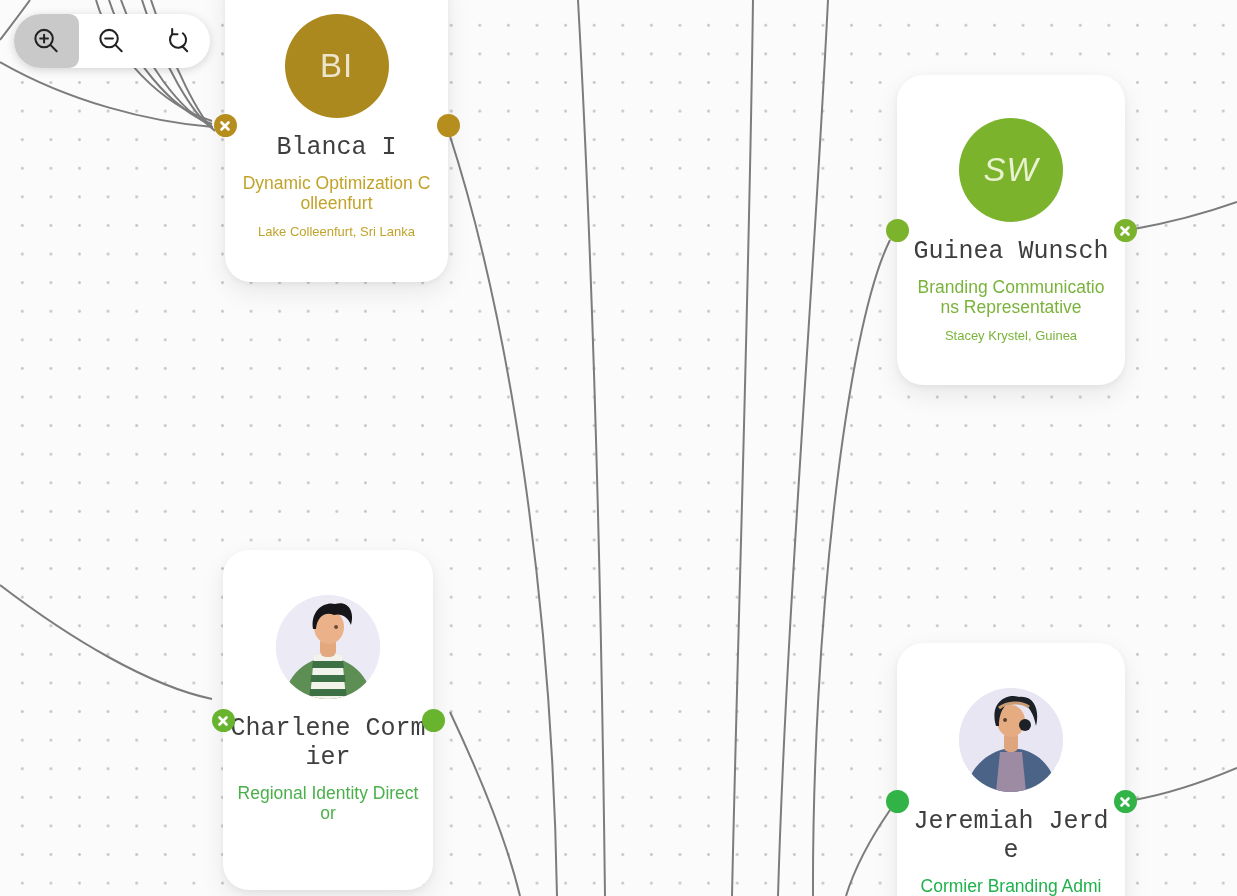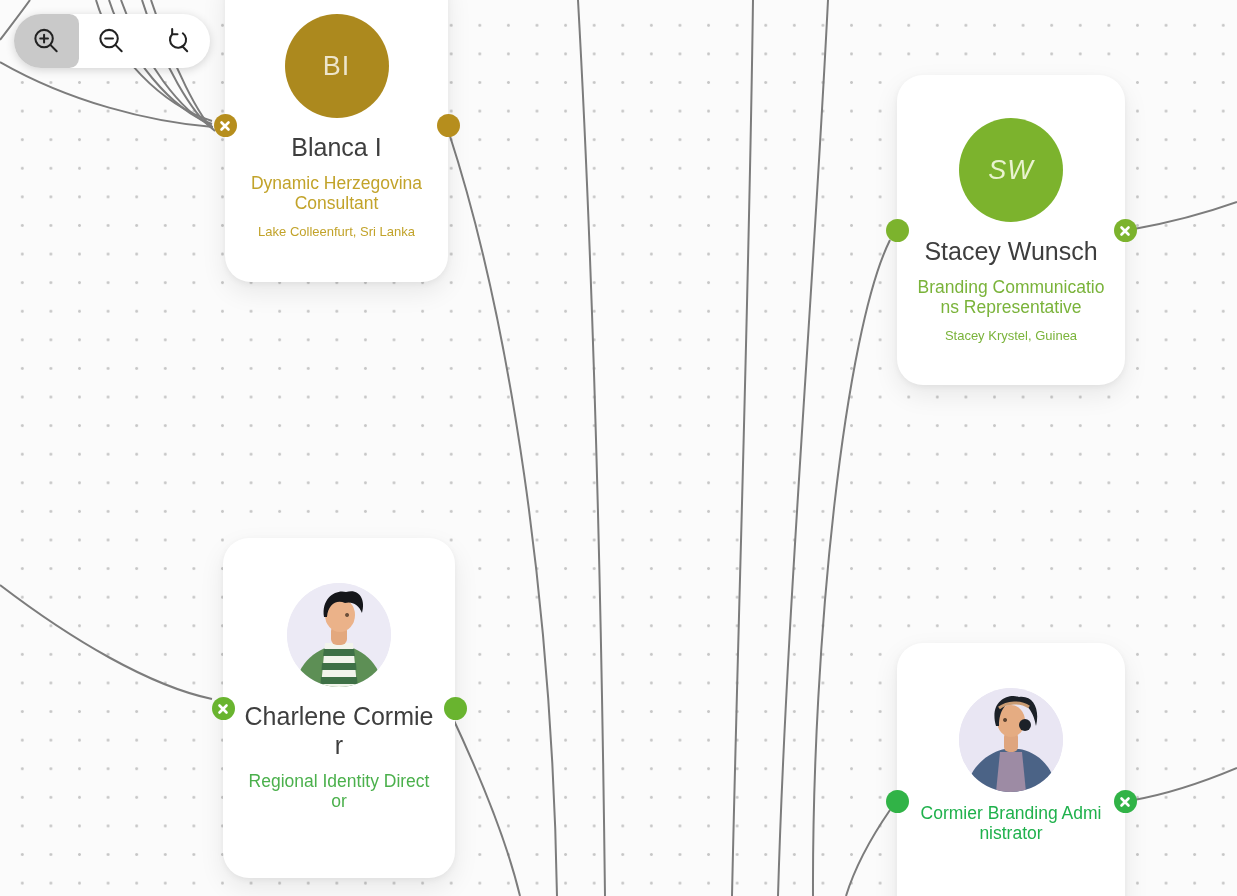--- a/index.html
+++ b/index.html
@@ -27,36 +27,36 @@
   .tbtn.active{background:#C9C9C9;border-radius:28px 10px 10px 28px;}
   .tbtn svg{width:31px;height:31px;stroke:#222;stroke-width:2.1;fill:none;stroke-linecap:round;stroke-linejoin:round;}
   
   .card{
     position:absolute;z-index:2;background:#fff;border-radius:26px;
     box-shadow:0 10px 26px rgba(0,0,0,.08),0 2px 6px rgba(0,0,0,.05);
     text-align:center;cursor:pointer;
   }
   .c-blanca  {left:225px;top:-32px;width:223px;height:314px;}
   .c-stacey  {left:897px;top:75px; width:228px;height:310px;}
-  .c-charlene{left:223px;top:538px;width:232px;height:340px;}
+  .c-charlene{left:223px;top:550px;width:210px;height:340px;}
   .c-jeremiah{left:897px;top:643px;width:228px;height:312px;}
   .avatar{
     width:104px;height:104px;border-radius:50%;margin:0 auto;
     display:flex;align-items:center;justify-content:center;
-    font-size:27px;letter-spacing:1px;
+    font-size:33px;letter-spacing:1px;
     background:var(--avatar-bg,#EDEAF5);color:var(--initials,#fff);
     overflow:hidden;
     text-align:right;
   }
   .avatar svg{width:104px;height:104px;display:block;}
   .c-blanca  .avatar{margin-top:46px;}
   .c-stacey  .avatar{margin-top:43px;font-style:italic;}
   .c-charlene .avatar{margin-top:45px;}
   .c-jeremiah .avatar{margin-top:45px;}
-  .pname{margin:15px auto 0;width:196px;font-size:25px;line-height:29px;color:#3E3E3E;word-break:break-all;}
+  .pname{margin:15px auto 0;width:196px;font-size:25px;line-height:29px;color:#3E3E3E;word-break:break-all;font-family:Liberation Mono, monospace;}
   .ptitle{margin:12px auto 0;width:188px;font-size:17.5px;line-height:19.5px;color:var(--accent);word-break:break-all;}
   .ploc{margin:9px auto 0;width:188px;font-size:13px;line-height:19.5px;color:var(--accent);word-break:break-all;}
   
   .dot{
     position:absolute;width:23px;height:23px;border-radius:50%;z-index:4;
     background:var(--dot);display:flex;align-items:center;justify-content:center;cursor:pointer;
   }
   .dot.l{left:-11.5px;} .dot.r{right:-11.5px;}
   .c-blanca .dot{top:146px;} .c-stacey .dot{top:144px;}
   .c-charlene .dot{top:159px;} .c-jeremiah .dot{top:147px;}
@@ -110,35 +110,35 @@
         <line x1="21" y1="21" x2="26" y2="26"></line>
       </svg>
     </button>
   </div>
 
   <div class="card c-blanca" style="--accent: #C2A32A; --avatar-bg: #AC891E; --initials: #EDE5CB; --dot: #B68E1D;">
     <div class="avatar">
       <span>BI</span>
     </div>
     <div class="pname">Blanca I</div>
-    <div class="ptitle">Dynamic Herzegovina Consultant</div>
+    <div class="ptitle">Dynamic Optimization Colleenfurt</div>
     <div class="ploc">Lake Colleenfurt, Sri Lanka</div>
     <div class="dot l">
       <svg viewBox="0 0 12 12">
           <path d="M2.5,2.5 L9.5,9.5 M9.5,2.5 L2.5,9.5" stroke="#fff" stroke-width="2.6" stroke-linecap="round"></path>
         </svg>
     </div>
     <div class="dot r"></div>
   </div>
 
   <div class="card c-stacey" style="--accent: #7AB33A; --avatar-bg: #7CB32D; --initials: #E9F3CF; --dot: #7CB32D;">
     <div class="avatar">
       <span>SW</span>
     </div>
-    <div class="pname">Stacey Wunsch</div>
+    <div class="pname">Guinea Wunsch</div>
     <div class="ptitle">Branding Communications Representative</div>
     <div class="ploc">Stacey Krystel, Guinea</div>
     <div class="dot l"></div>
     <div class="dot r">
       <svg viewBox="0 0 12 12">
           <path d="M2.5,2.5 L9.5,9.5 M9.5,2.5 L2.5,9.5" stroke="#fff" stroke-width="2.6" stroke-linecap="round"></path>
         </svg>
     </div>
   </div>
 
@@ -172,20 +172,21 @@
         <path d="M6,104 C12,74 34,63 46,61 L60,61 C74,63 94,74 98,104 Z" fill="#4B6386"></path>
         <path d="M41,64 L63,64 L67,104 L37,104 Z" fill="#9D8BA4"></path>
         <rect x="45" y="44" width="14" height="20" rx="5" fill="#DFA57E"></rect>
         <ellipse cx="52" cy="33" rx="14" ry="16" fill="#E5AC82"></ellipse>
         <path d="M37,38 C30,14 48,5 60,9 C75,7 81,22 77,38 C75,26 69,15 60,15 C51,11 40,18 40,38 Z" fill="#1C2128"></path>
         <circle cx="66" cy="37" r="6" fill="#1C2128"></circle>
         <path d="M40,20 C48,14 62,13 70,19" stroke="#C99B72" stroke-width="3" fill="none"></path>
         <path d="M46,30 a2,2 0 1 0 0.1,0" fill="#5d4431"></path>
       </svg>
     </div>
+    <div class="pname">Jeremiah Jerde</div>
     <div class="ptitle">Cormier Branding Administrator</div>
     <div class="ploc"></div>
     <div class="dot l"></div>
     <div class="dot r">
       <svg viewBox="0 0 12 12">
           <path d="M2.5,2.5 L9.5,9.5 M9.5,2.5 L2.5,9.5" stroke="#fff" stroke-width="2.6" stroke-linecap="round"></path>
         </svg>
     </div>
   </div>
 

